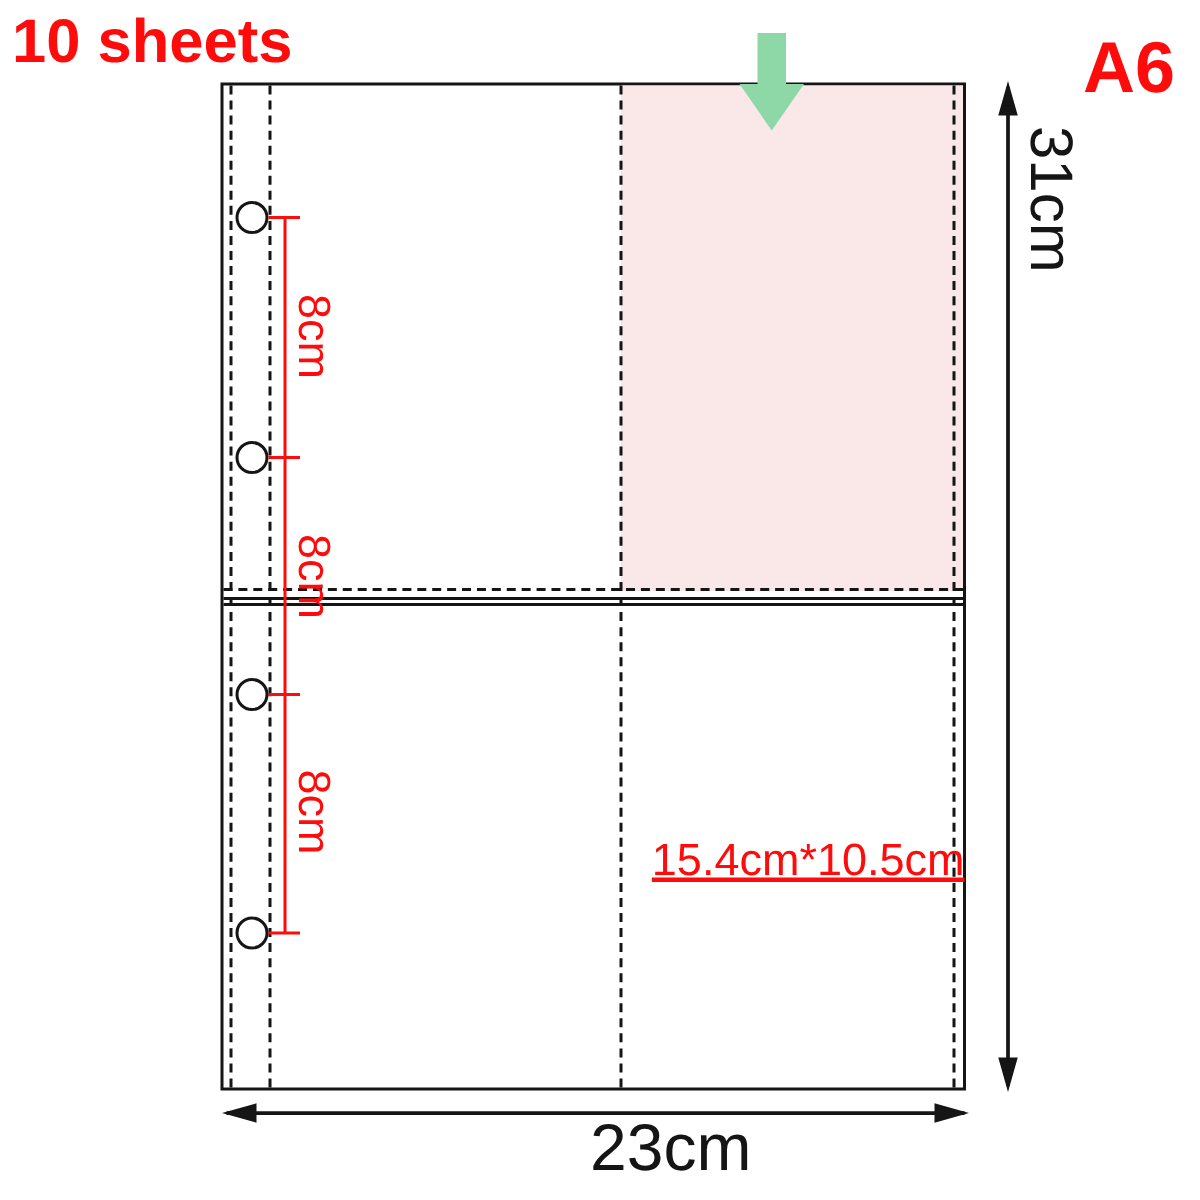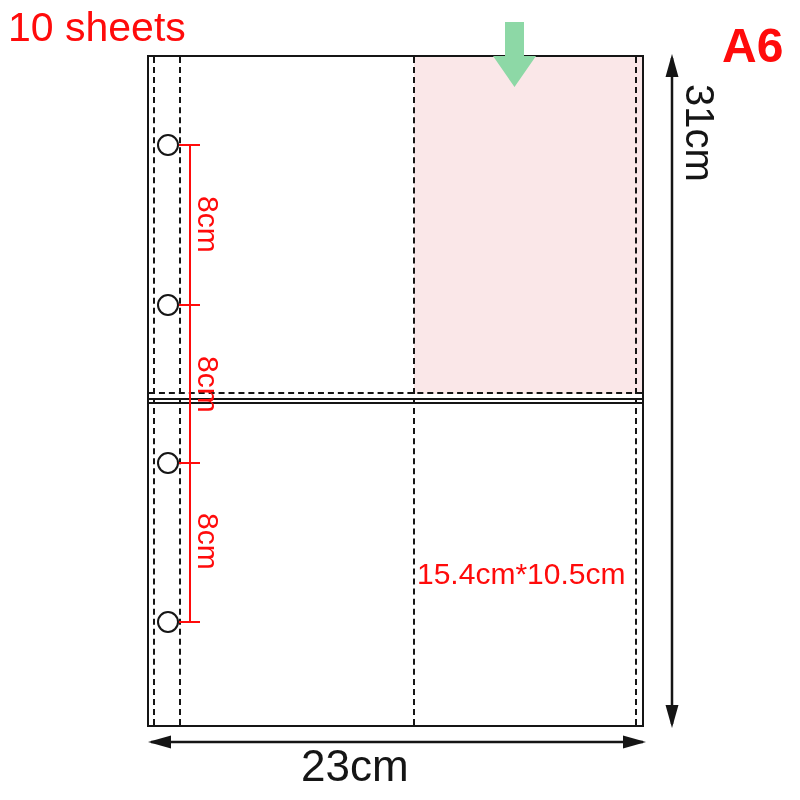--- a/index.html
+++ b/index.html
@@ -52,39 +52,39 @@
   .measure-tick.t1{top:87px;} .measure-tick.t2{top:247px;}
   .measure-tick.t3{top:405px;} .measure-tick.t4{top:564px;}
   .spacing-label{
     position:absolute; left:44px; height:84px;
     writing-mode:vertical-rl; text-orientation:mixed; text-align:center;
     font-size:30px; line-height:1; color:var(--accent-red); white-space:nowrap;
   }
   .spacing-label.s1{top:125px;} .spacing-label.s2{top:285px;} .spacing-label.s3{top:442px;}
   
   .sheets-count{
-    position:absolute; left:8px; top:4px; font-size:41px; font-weight:400;
+    position:absolute; left:8px; top:4px; font-size:41px; font-weight:700;
     color:var(--accent-red); letter-spacing:0px;
   }
   .size-badge{
     position:absolute; left:722px; top:18px; font-size:48px; font-weight:700;
     color:var(--accent-red);
   }
   .height-label{
     position:absolute; left:680px; top:84px;
     writing-mode:vertical-rl; text-orientation:mixed;
     font-size:40px; line-height:1; color:var(--line-black); white-space:nowrap;
   }
   .width-label{
-    position:absolute; left:301px; top:744px; width:200px; text-align:left;
+    position:absolute; left:301px; top:744px; width:200px; text-align:right;
     font-size:44px; line-height:1; color:var(--line-black);
   }
   .pocket-size-label{
-    position:absolute; left:417px; top:556px; width:226px; text-align:left;
-    font-size:30px; line-height:36px; color:var(--accent-red); white-space:nowrap;
+    position:absolute; left:417px; top:556px; width:226px; text-align:right;
+    font-size:30px; line-height:36px; color:var(--accent-red); white-space:nowrap;text-decoration:underline;
   }
   
   .overlay{
     position:absolute; left:0; top:0; width:800px; height:800px; pointer-events:none;
   }
   .shape-green{fill:var(--arrow-green);}
   .shape-black{fill:var(--line-black);}
   .stroke-black{stroke:var(--line-black); stroke-width:2.5;}
 </style>
 </head>

